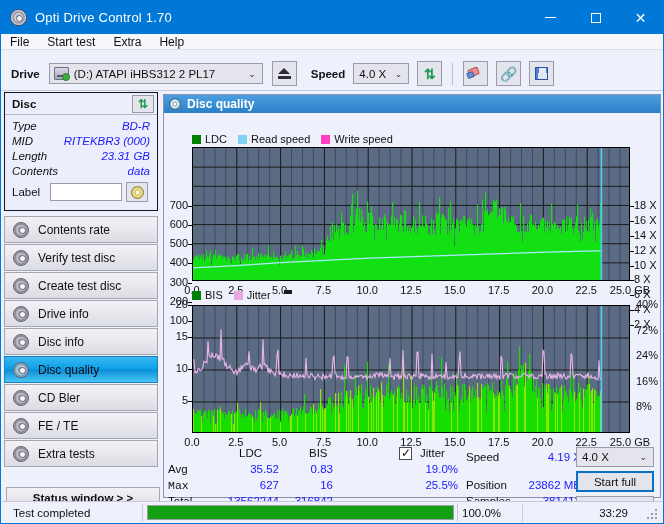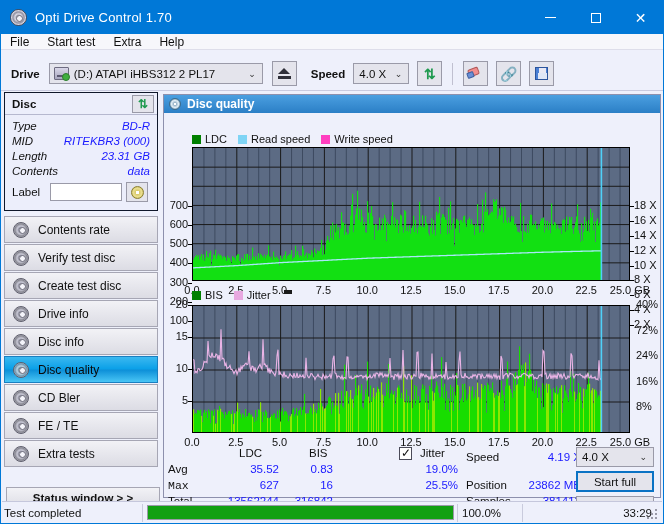--- a/index.html
+++ b/index.html
@@ -229,28 +229,28 @@
     display:flex;align-items:center;justify-content:center; font-size:11.5px; color:#111;
   }
 
   
   .statusbar {
     position:absolute; left:1px; top:500px; width:660px; height:22px;
     background:#eef0fb; border-top:1px solid #c5c7dc;
     display:flex; align-items:center;
   }
   .sb-cell { font-size:11.5px; color:#111; }
-  .sb-status { position:absolute; left:2px; }
+  .sb-status { position:absolute; left:11px; }
   .sb-prog-wrap {
     position:absolute; left:145px; top:3px; width:307px; height:15px;
     background:#ffffff; border:1px solid #9a9aa8;
   }
   .sb-prog-fill { height:100%; background:#12a012; }
   .sb-pct { position:absolute; left:460px; }
-  .sb-time { position:absolute; right:10px; }
+  .sb-time { position:absolute; right:34px; }
   .sb-grip { position:absolute; right:3px; bottom:2px; width:12px;height:12px; }
   .sb-grip i { position:absolute; width:2px;height:2px;background:#9a9aa8; }
   .sb-divider { position:absolute; top:2px; width:1px; height:18px; background:#c9cbdd; }
 </style>
 </head>
 <body>
 
 <div id="app">
 
   <div class="titlebar">

